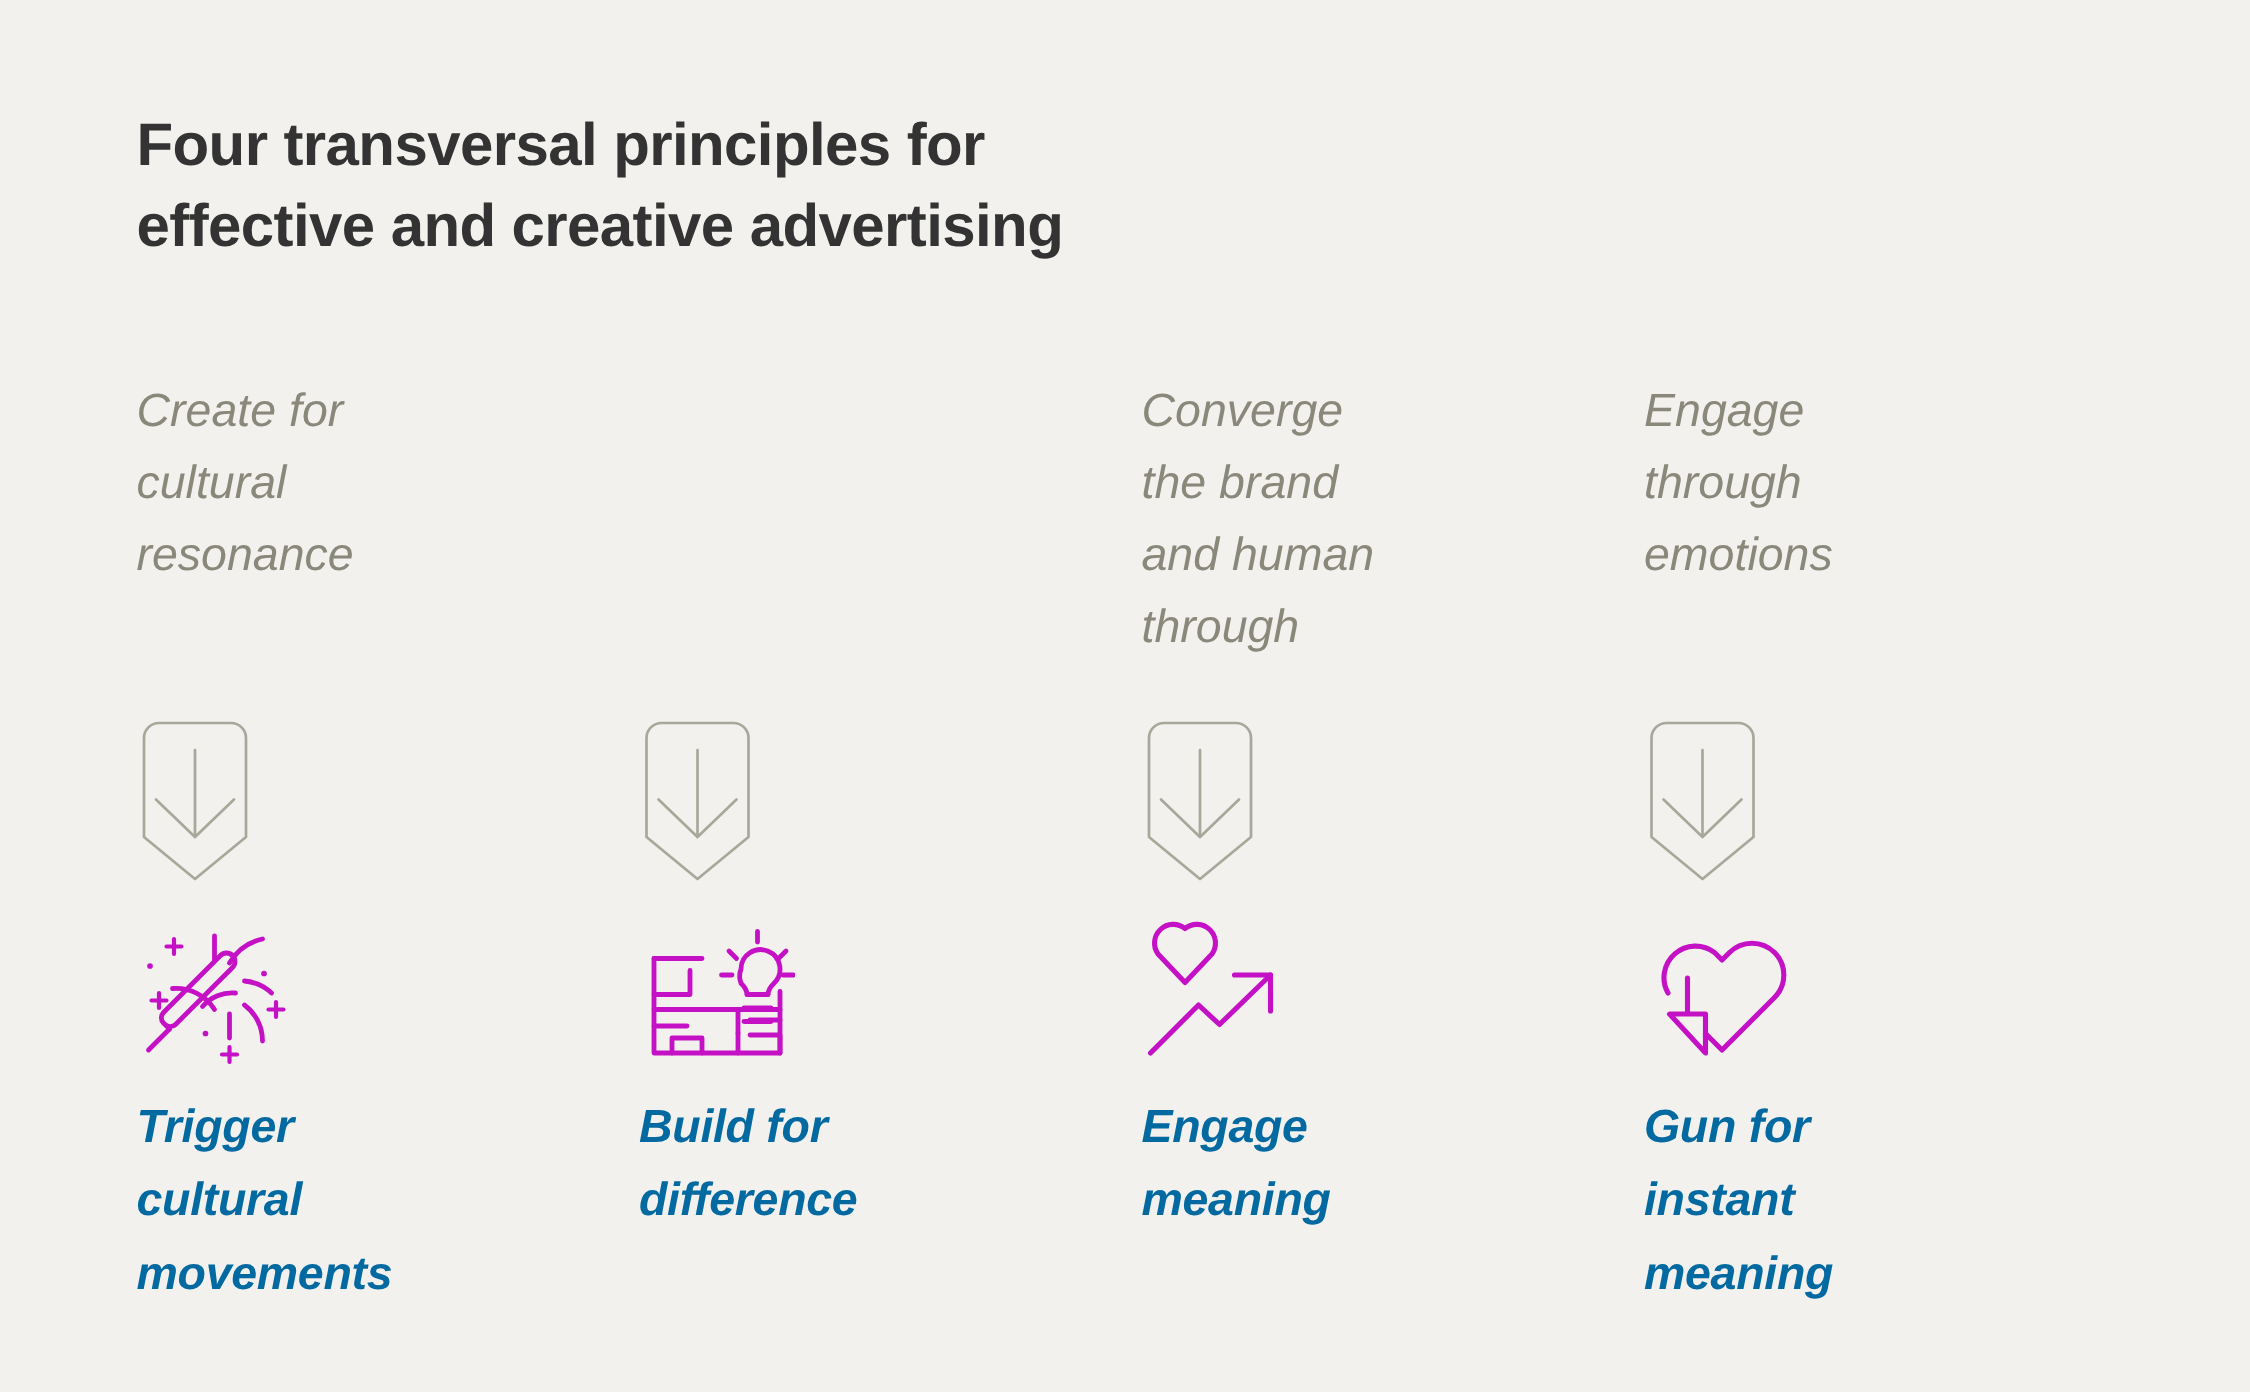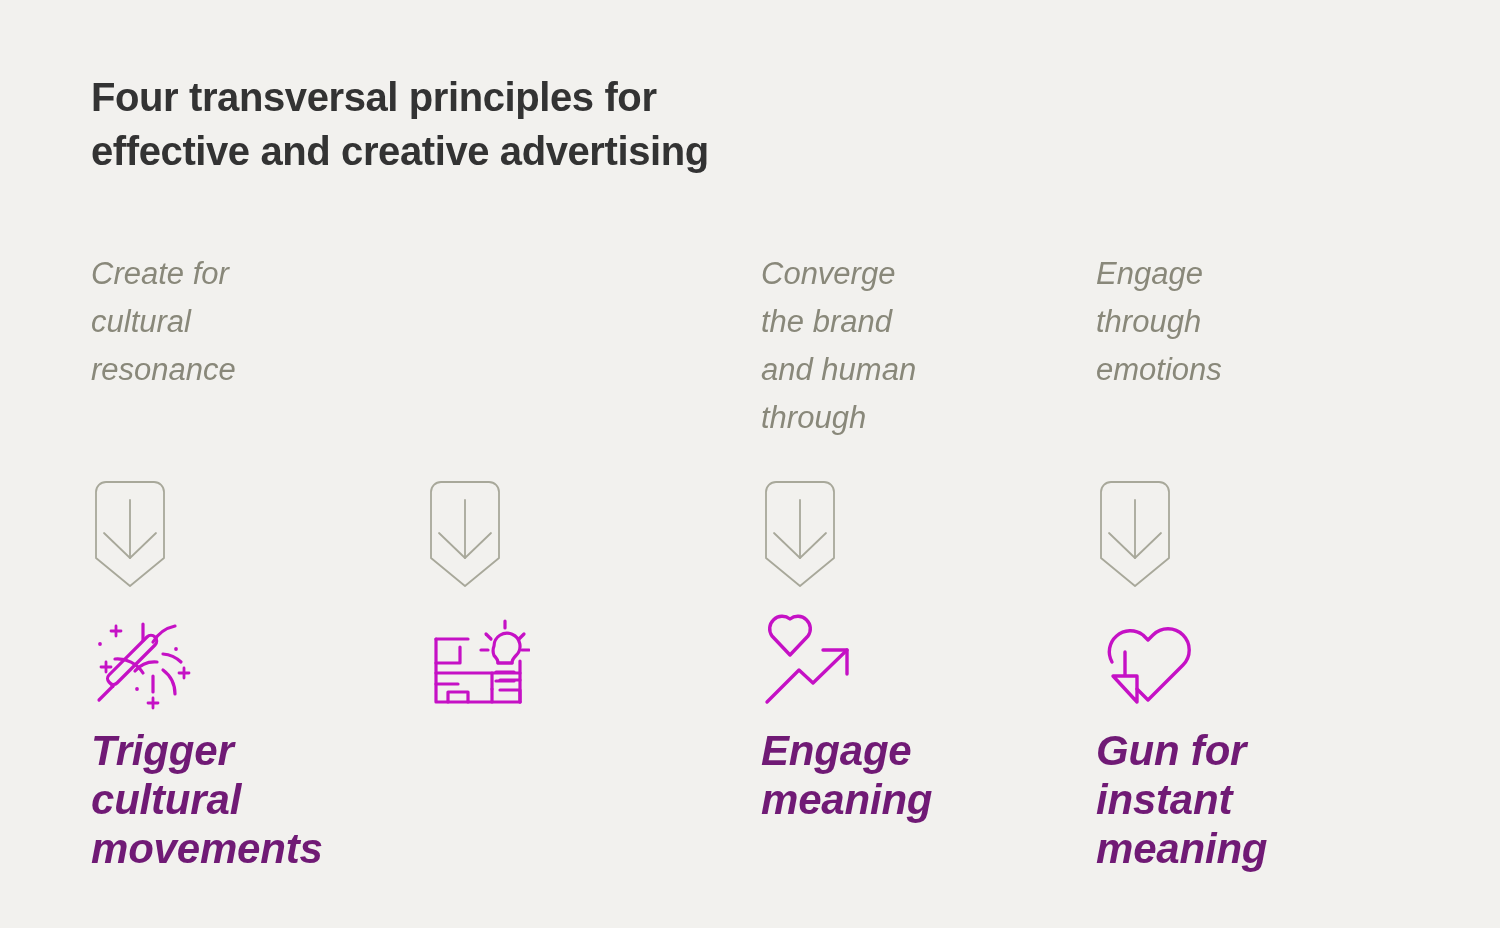--- a/index.html
+++ b/index.html
@@ -76,25 +76,25 @@
     left: 0px;
     width: 104px;
     height: 96px;
   }
 
   .col-head {
     position: absolute;
     top: 476px;
     left: 0;
     width: 270px;
-    font-size: 42px;
+    font-size: 31px;
     font-weight: bold;
     line-height: 49px;
     letter-spacing: -0.2px;
-    color: #701a75;
+    color: #0369a1;
     white-space: pre-line;
   }
 </style>
 </head>
 <body>
 
 <div class="slide">
 
   <div class="title">Four transversal principles for
 effective and creative advertising</div>
@@ -174,20 +174,22 @@
           <path d="M10 59 h56 v16"></path>
           <path d="M10 70 h22"></path>
           <path d="M66 59 h28"></path>
           <path d="M74 66 h20"></path>
           <path d="M66 75 v13"></path>
           <path d="M74 76 h20 v12"></path>
           <path d="M22 88 v-10 h20 v10"></path>
         </svg>
       </div>
 
+      <div class="col-head">Build for
+difference</div>
     </div>
 
     <div class="column">
       <div class="col-lead">Converge
 the brand
 and human
 through</div>
 
       <div class="col-arrow">
         <svg viewBox="0 0 76 112" width="76" height="112" fill="none" stroke="#A8A89A" stroke-width="1.8" stroke-linecap="round" stroke-linejoin="round">

